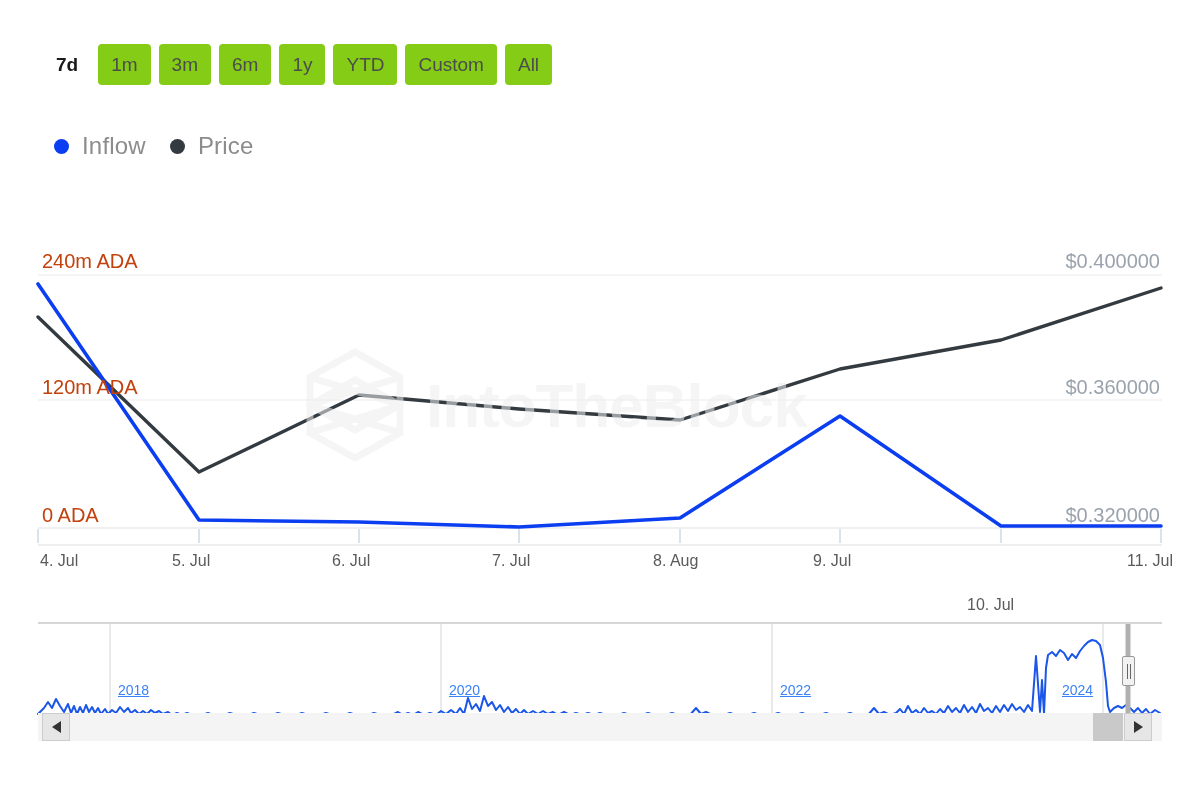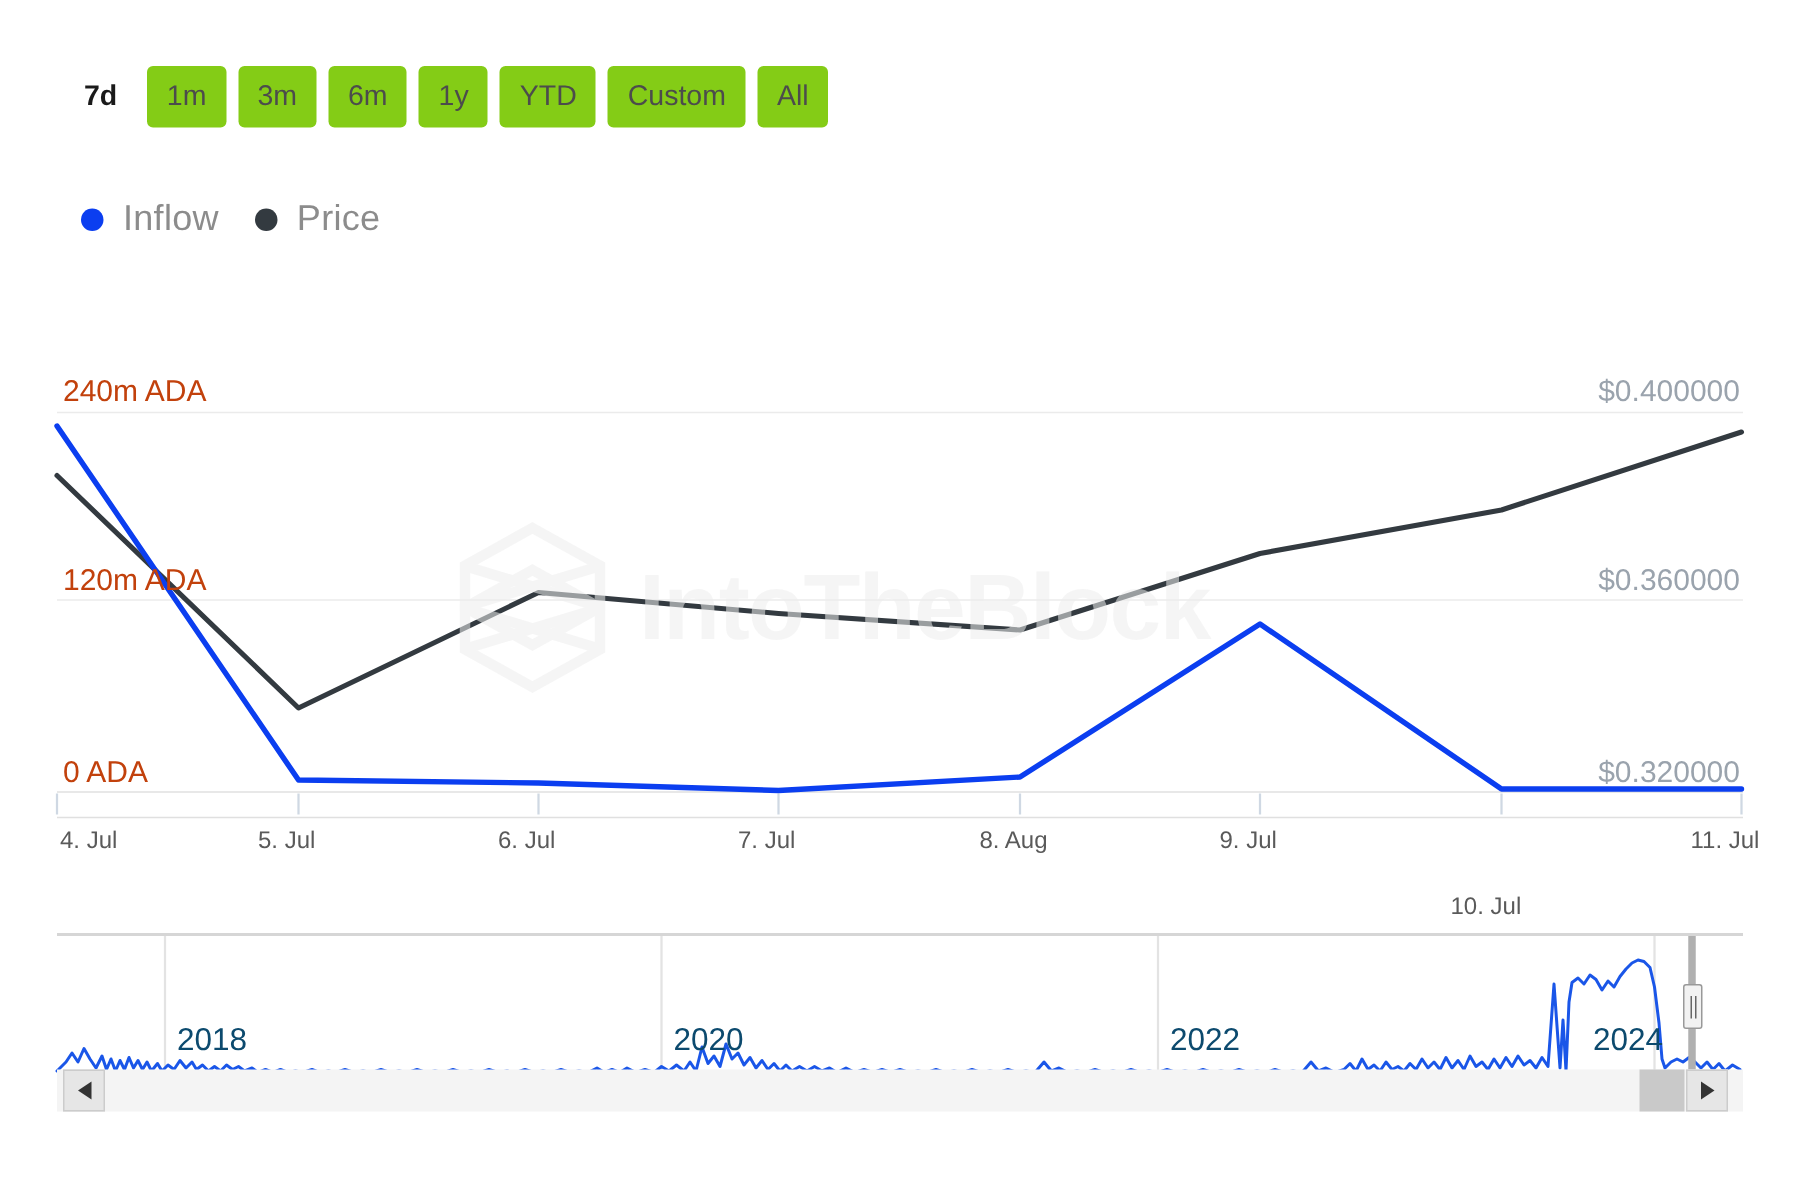--- a/index.html
+++ b/index.html
@@ -82,22 +82,23 @@
   }
   #watermark .wm-text {
     font-size: 62px; font-weight: bold; color: #eeeeee;
     font-family: "Liberation Sans", sans-serif; letter-spacing: -1px;
   }
 
   
   #navigator { position: absolute; left: 0; top: 620px; width: 1200px; height: 120px; }
   #nav-svg { position: absolute; left: 0; top: 0; }
   .nav-year {
-    position: absolute; font-size: 21px; color: #0c4a6e;
-    font-family: "Liberation Sans", sans-serif;
+    position: absolute; font-size: 14px; color: #3b82f6;
+    font-family: "Liberation Sans", sans-serif;
+    text-decoration: underline;
   }
   .nav-handle {
     position: absolute;
     width: 13px; height: 30px;
     background: #f2f2f2;
     border: 1px solid #999999;
     border-radius: 2px;
   }
   .nav-handle .grip {
     position: absolute; left: 4px; top: 7px;

